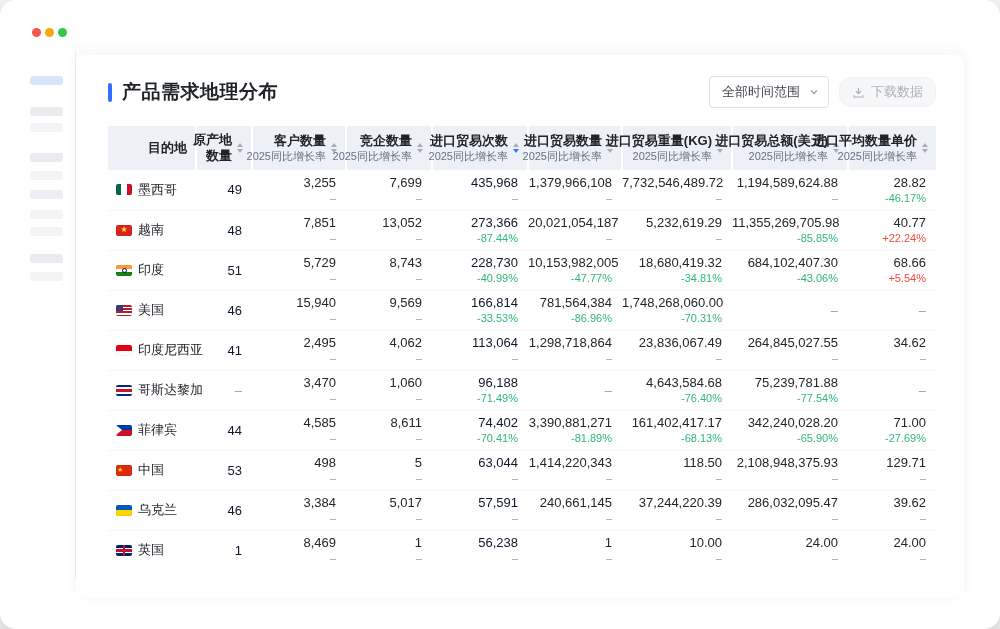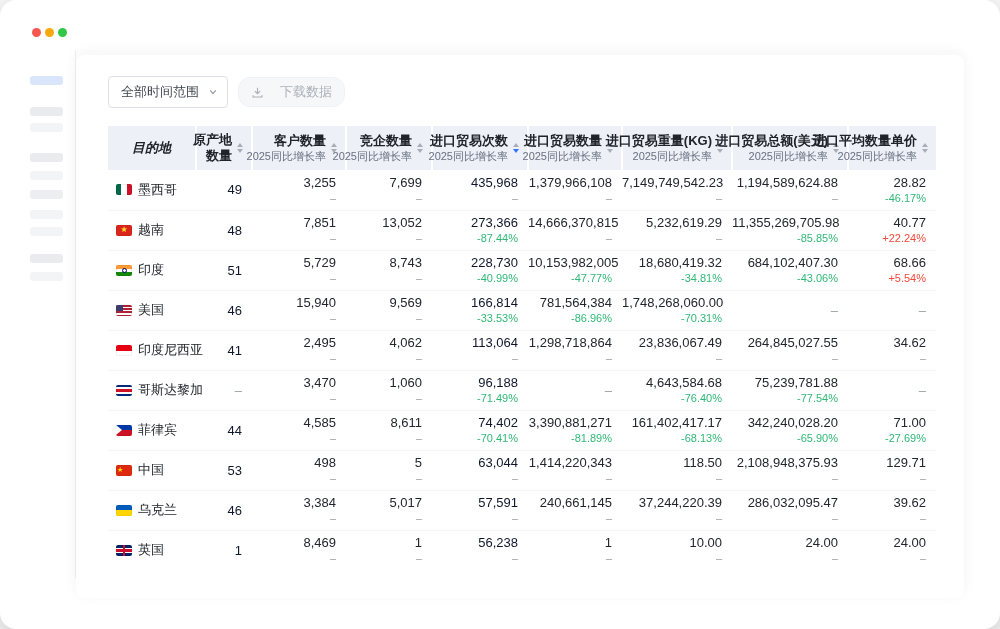--- a/index.html
+++ b/index.html
@@ -30,28 +30,28 @@
     border-radius:8px;box-shadow:0 -3px 14px rgba(31,35,41,.05);box-sizing:border-box;
     padding:21px 28px 28px 32px;}
   .card-head{display:flex;align-items:center;justify-content:space-between;margin-bottom:18px;}
   .title-wrap{display:flex;align-items:center;}
   .accent{width:4px;height:19px;border-radius:2px;background:#3370ff;margin-right:10px;}
   .page-title{font-size:19px;font-weight:bold;color:#1f2329;letter-spacing:.5px;}
   .head-actions{display:flex;align-items:center;gap:10px;}
   .select{display:flex;align-items:center;gap:10px;height:30px;padding:0 10px 0 12px;
     border:1px solid #dde0e6;border-radius:4px;background:#fff;font-size:13px;color:#41464f;cursor:pointer;}
   .chev{display:inline-block;width:8px;height:8px;}
-  .btn-download{display:flex;align-items:center;gap:16px;height:30px;padding:0 12px;border-radius:12px;
+  .btn-download{display:flex;align-items:center;gap:6px;height:30px;padding:0 12px;border-radius:12px;
     background:#f6f7f9;border:1px solid #eff1f4;font-size:13px;color:#aab0b8;cursor:not-allowed;}
   
   table{border-collapse:collapse;table-layout:fixed;width:828px;}
   thead th{background:#edf0f6;height:44px;padding:4px 8px 4px 0;vertical-align:middle;box-sizing:border-box;}
   thead th + th{border-left:2px solid #fff;margin-left:40px;}
   .hwrap{display:flex;justify-content:flex-end;align-items:center;gap:5px;}
-  .hwrap.hleft{justify-content:center;padding-left:8px;font-style:italic;}
+  .hwrap.hleft{justify-content:flex-end;padding-left:8px;}
   .htext{text-align:right;}
   .hleft .htext{text-align:left;}
   .h1{font-size:13px;font-weight:bold;color:#20242a;line-height:16px;white-space:nowrap;}
   .h2{font-size:11px;font-weight:normal;color:#687080;line-height:14px;white-space:nowrap;}
   .sort{display:flex;flex-direction:column;align-items:center;cursor:pointer;}
   .sort i{display:block;width:0;height:0;border-left:3.5px solid transparent;border-right:3.5px solid transparent;}
   .sort .cu{border-bottom:4px solid #a8aeb8;margin-bottom:2px;}
   .sort .cd{border-top:4px solid #a8aeb8;}
   .sort .cd.act{border-top-color:#3370ff;}
   tbody td{height:40px;padding:2px 10px 2px 0;text-align:right;vertical-align:middle;
@@ -113,20 +113,24 @@
     <div class="sk sk6"></div>
     <div class="sk sk7"></div>
     <div class="sk sk8"></div>
     <div class="sk sk9"></div>
     <div class="sk sk10"></div>
   </aside>
 
   <main class="card">
 
     <div class="card-head">
+      <div class="title-wrap">
+        <span class="accent"></span>
+        <span class="page-title">产品需求地理分布</span>
+      </div>
       <div class="head-actions">
         <div class="select">
           <span>全部时间范围</span>
           <svg class="chev" viewBox="0 0 10 10">
             <polyline points="1.5,3 5,7 8.5,3" fill="none" stroke="#8f959e" stroke-width="1.4"></polyline>
           </svg>
         </div>
         <button class="btn-download">
           <svg width="13" height="13" viewBox="0 0 16 16">
             <path d="M8 2v7 M4.8 6.2 8 9.4 11.2 6.2 M2.5 11.5v2h11v-2" fill="none" stroke="#aab0b8" stroke-width="1.4"></path>
@@ -276,21 +280,21 @@
             </td>
             <td>
               <div class="val link">435,968</div>
               <div class="chg dash">–</div>
             </td>
             <td>
               <div class="val">1,379,966,108</div>
               <div class="chg dash">–</div>
             </td>
             <td>
-              <div class="val">7,149,749,542.23</div>
+              <div class="val">7,732,546,489.72</div>
               <div class="chg dash">–</div>
             </td>
             <td>
               <div class="val">1,194,589,624.88</div>
               <div class="chg dash">–</div>
             </td>
             <td>
               <div class="val">28.82</div>
               <div class="chg down">-46.17%</div>
             </td>
@@ -311,21 +315,21 @@
             </td>
             <td>
               <div class="val">13,052</div>
               <div class="chg dash">–</div>
             </td>
             <td>
               <div class="val link">273,366</div>
               <div class="chg down">-87.44%</div>
             </td>
             <td>
-              <div class="val">14,666,370,815</div>
+              <div class="val">20,021,054,187</div>
               <div class="chg dash">–</div>
             </td>
             <td>
               <div class="val">5,232,619.29</div>
               <div class="chg dash">–</div>
             </td>
             <td>
               <div class="val">11,355,269,705.98</div>
               <div class="chg down">-85.85%</div>
             </td>

